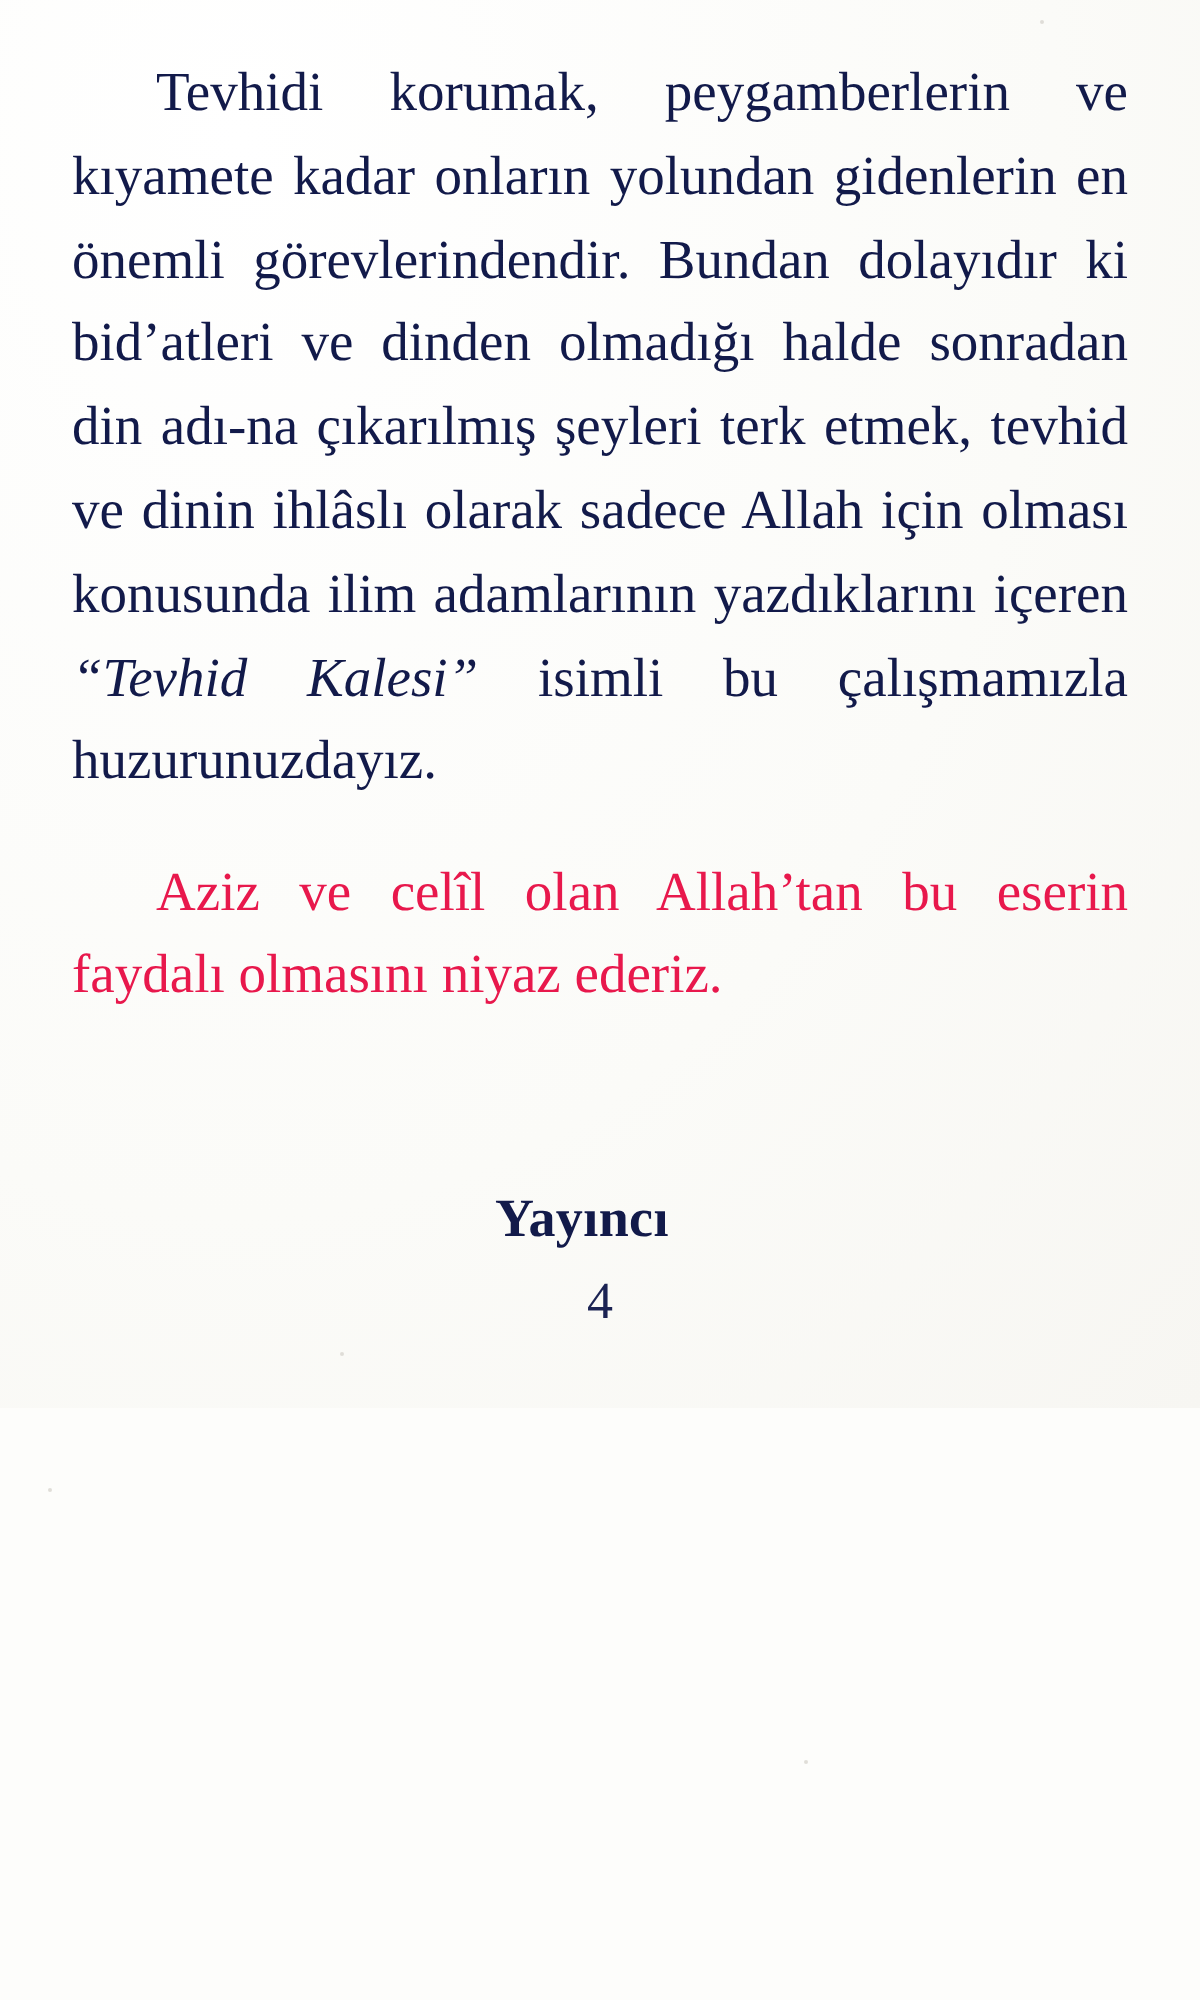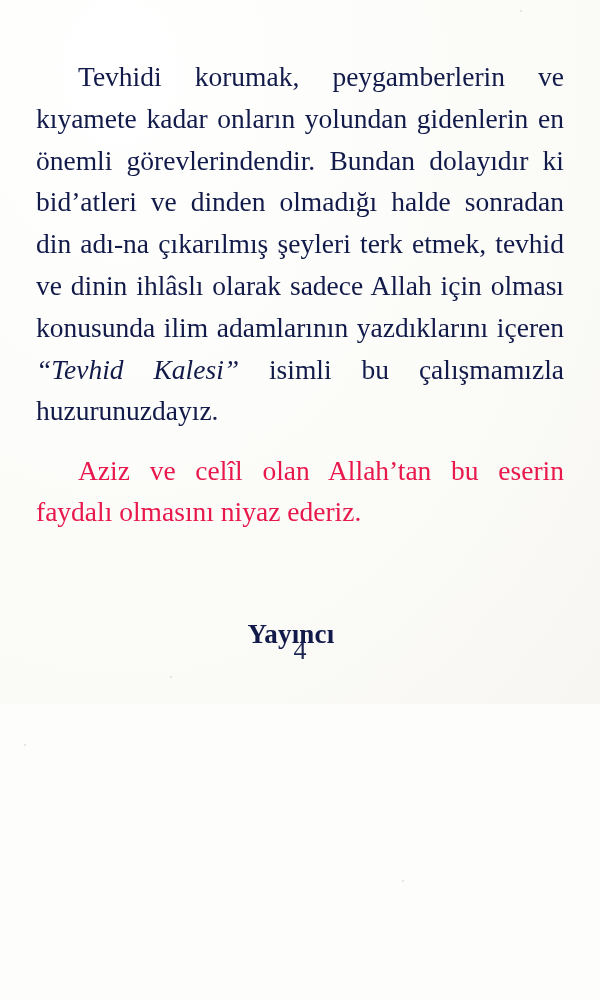--- a/index.html
+++ b/index.html
@@ -11,21 +11,21 @@
     height: 1000px;
     background: #fdfdfb;
     font-family: "Liberation Serif", serif;
     overflow: hidden;
   }
   .page {
     position: relative;
     width: 600px;
     height: 704px;
     box-sizing: border-box;
-    padding: 56px 36px 0 36px;
+    padding: 25px 36px 0 36px;
     background:
       radial-gradient(ellipse at 20% 10%, #ffffff 0%, #fbfbf8 60%, #f7f6f2 100%);
   }
   .para {
     color: #121a4a;
     font-size: 27.5px;
     line-height: 1.52;
     text-align: justify;
     text-justify: inter-word;
     margin: 0 0 14px 0;
@@ -35,21 +35,21 @@
   }
   .para .em {
     font-style: italic;
   }
   .para-red {
     color: #e8184c;
     font-size: 27.5px;
     line-height: 1.5;
     text-align: justify;
     text-justify: inter-word;
-    margin: 18px 0 0 0;
+    margin: 24px 0 0 0;
     text-indent: 42px;
   }
   .signature {
     margin-top: 86px;
     text-align: center;
     color: #121a4a;
     font-size: 27px;
     font-weight: bold;
     letter-spacing: 0.2px;
     padding-right: 18px;

